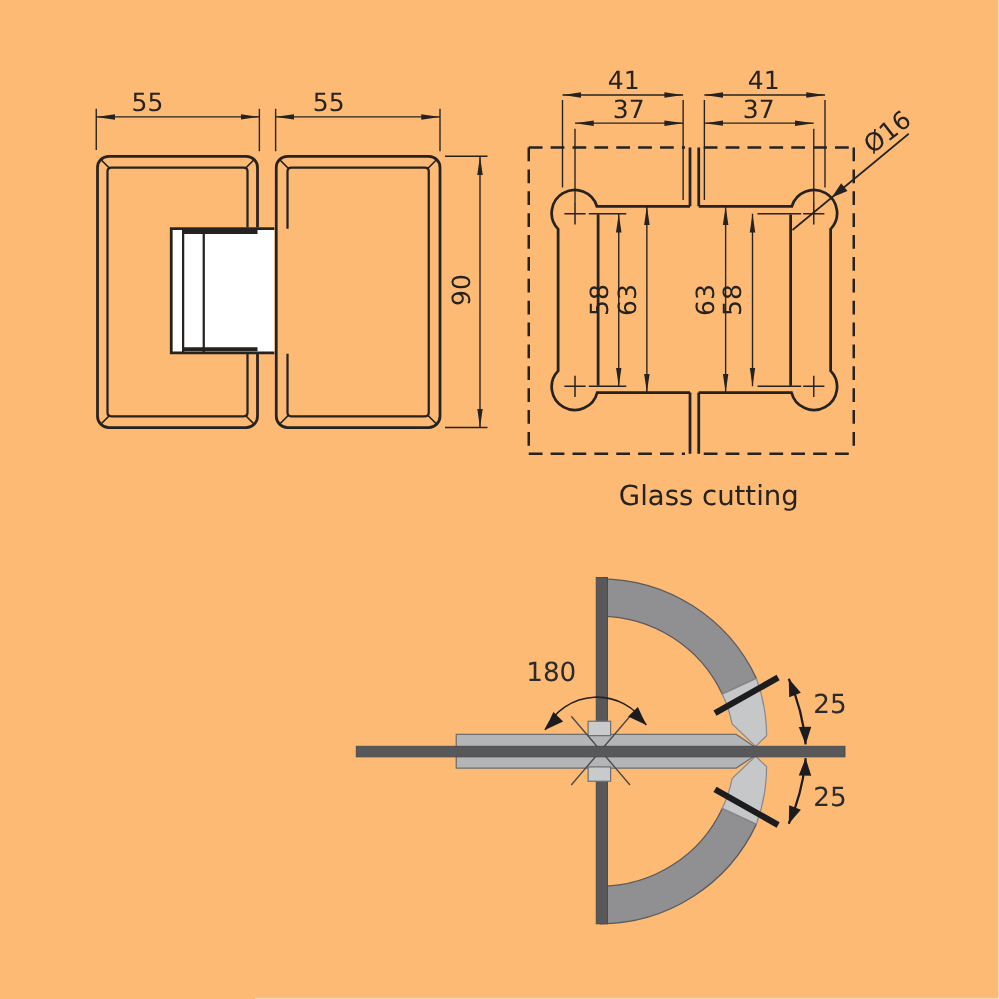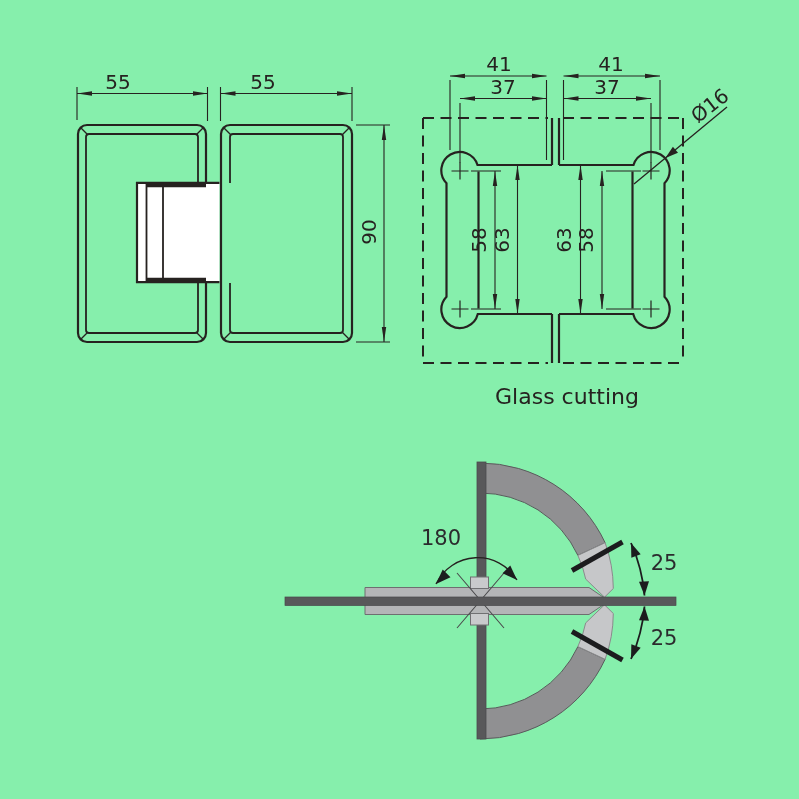--- a/index.html
+++ b/index.html
@@ -1,16 +1,16 @@
 <!DOCTYPE html>
 <html><head>
 <meta charset="utf-8">
 <style>
   html,body{margin:0;padding:0;background:#ffffff;}
-  .stage{position:relative;width:799px;height:799px;background:#86efac;overflow:hidden;
+  .stage{position:relative;width:799px;height:799px;background:#fdba74;overflow:hidden;
          font-family:"DejaVu Sans", sans-serif;}
   svg{display:block}
   .ln{stroke:#262220;fill:none;}
   .w2{stroke-width:2.2;}
   .w1{stroke-width:1.1;}
   .dimtxt{font-size:20px;fill:#262220;}
   .captxt{font-size:22px;fill:#262220;}
   .angtxt{font-size:21px;fill:#2b2b2d;}
   text{user-select:none;}
 </style>

